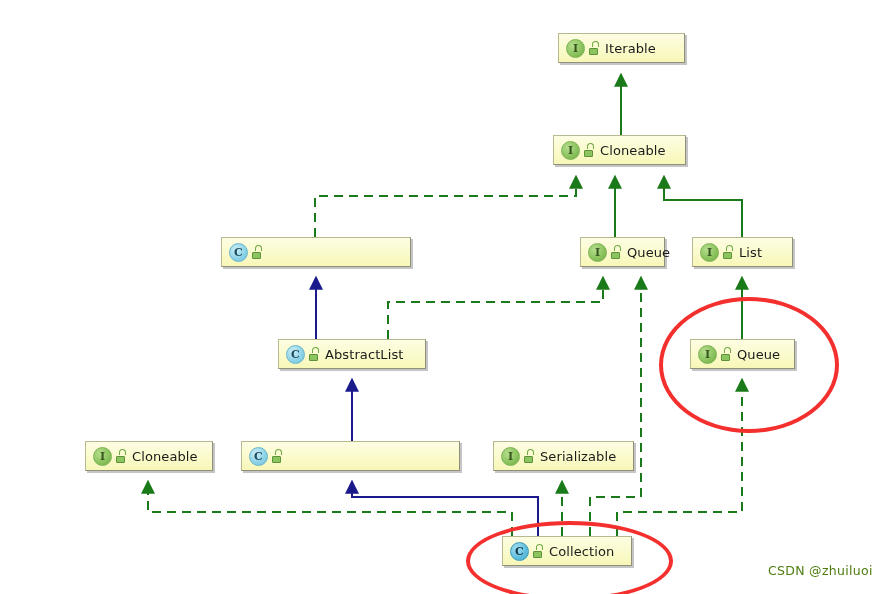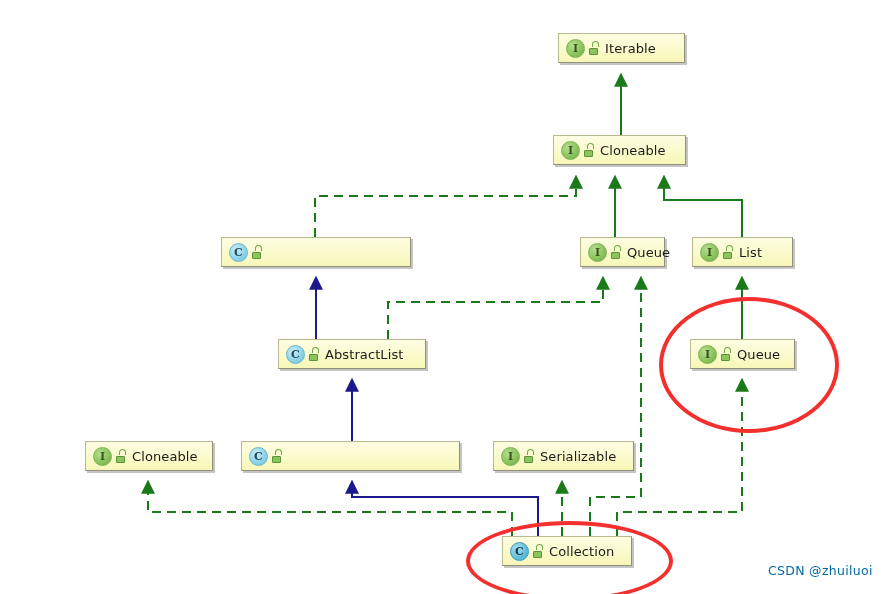--- a/index.html
+++ b/index.html
@@ -105,21 +105,21 @@
   }
   .highlight-ellipse {
     position: absolute;
     border: 4px solid #f4302e;
     border-radius: 50%;
     background: transparent;
     pointer-events: none;
   }
   #watermark {
     position: absolute;
-    color: #0369a1;
+    color: #4d7c0f;
     font-size: 12.5px;
     font-family: "DejaVu Sans", sans-serif;
     letter-spacing: 0.3px;
     white-space: nowrap;
   }
 </style>
 </head>
 <body>
 
 <div id="canvas">

